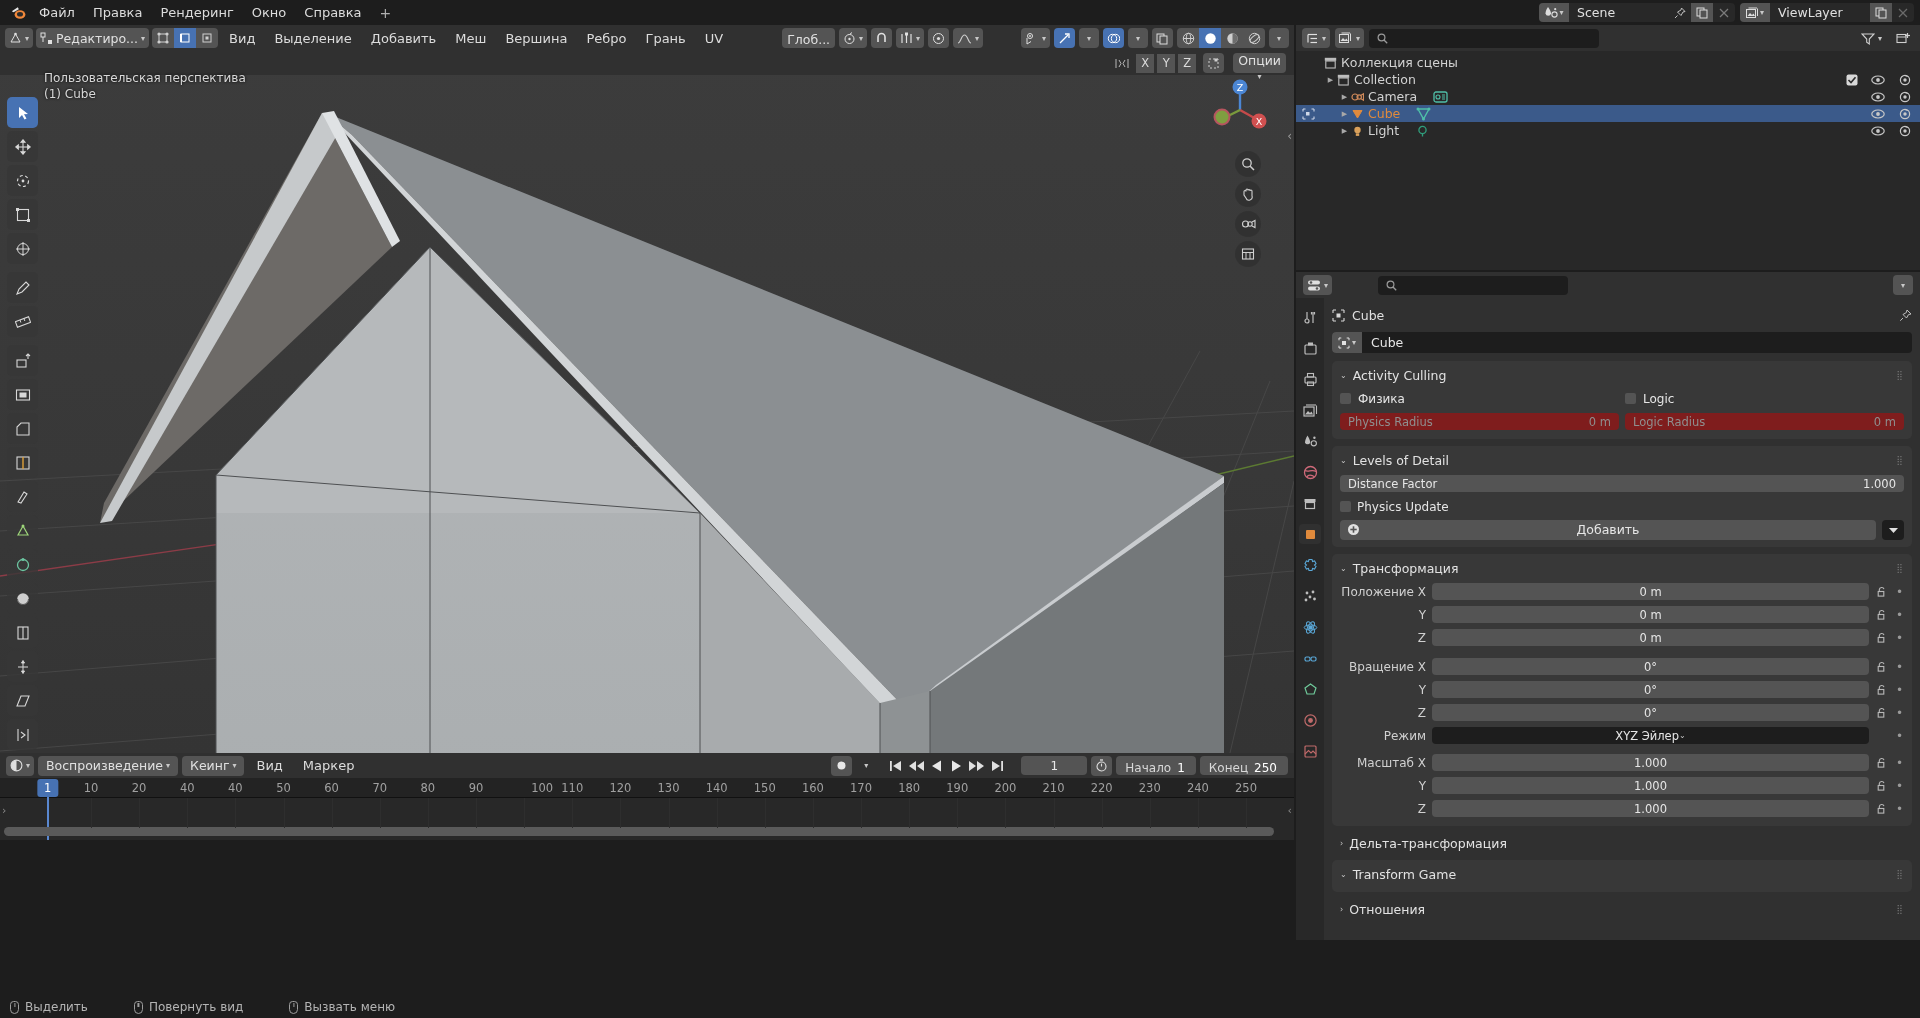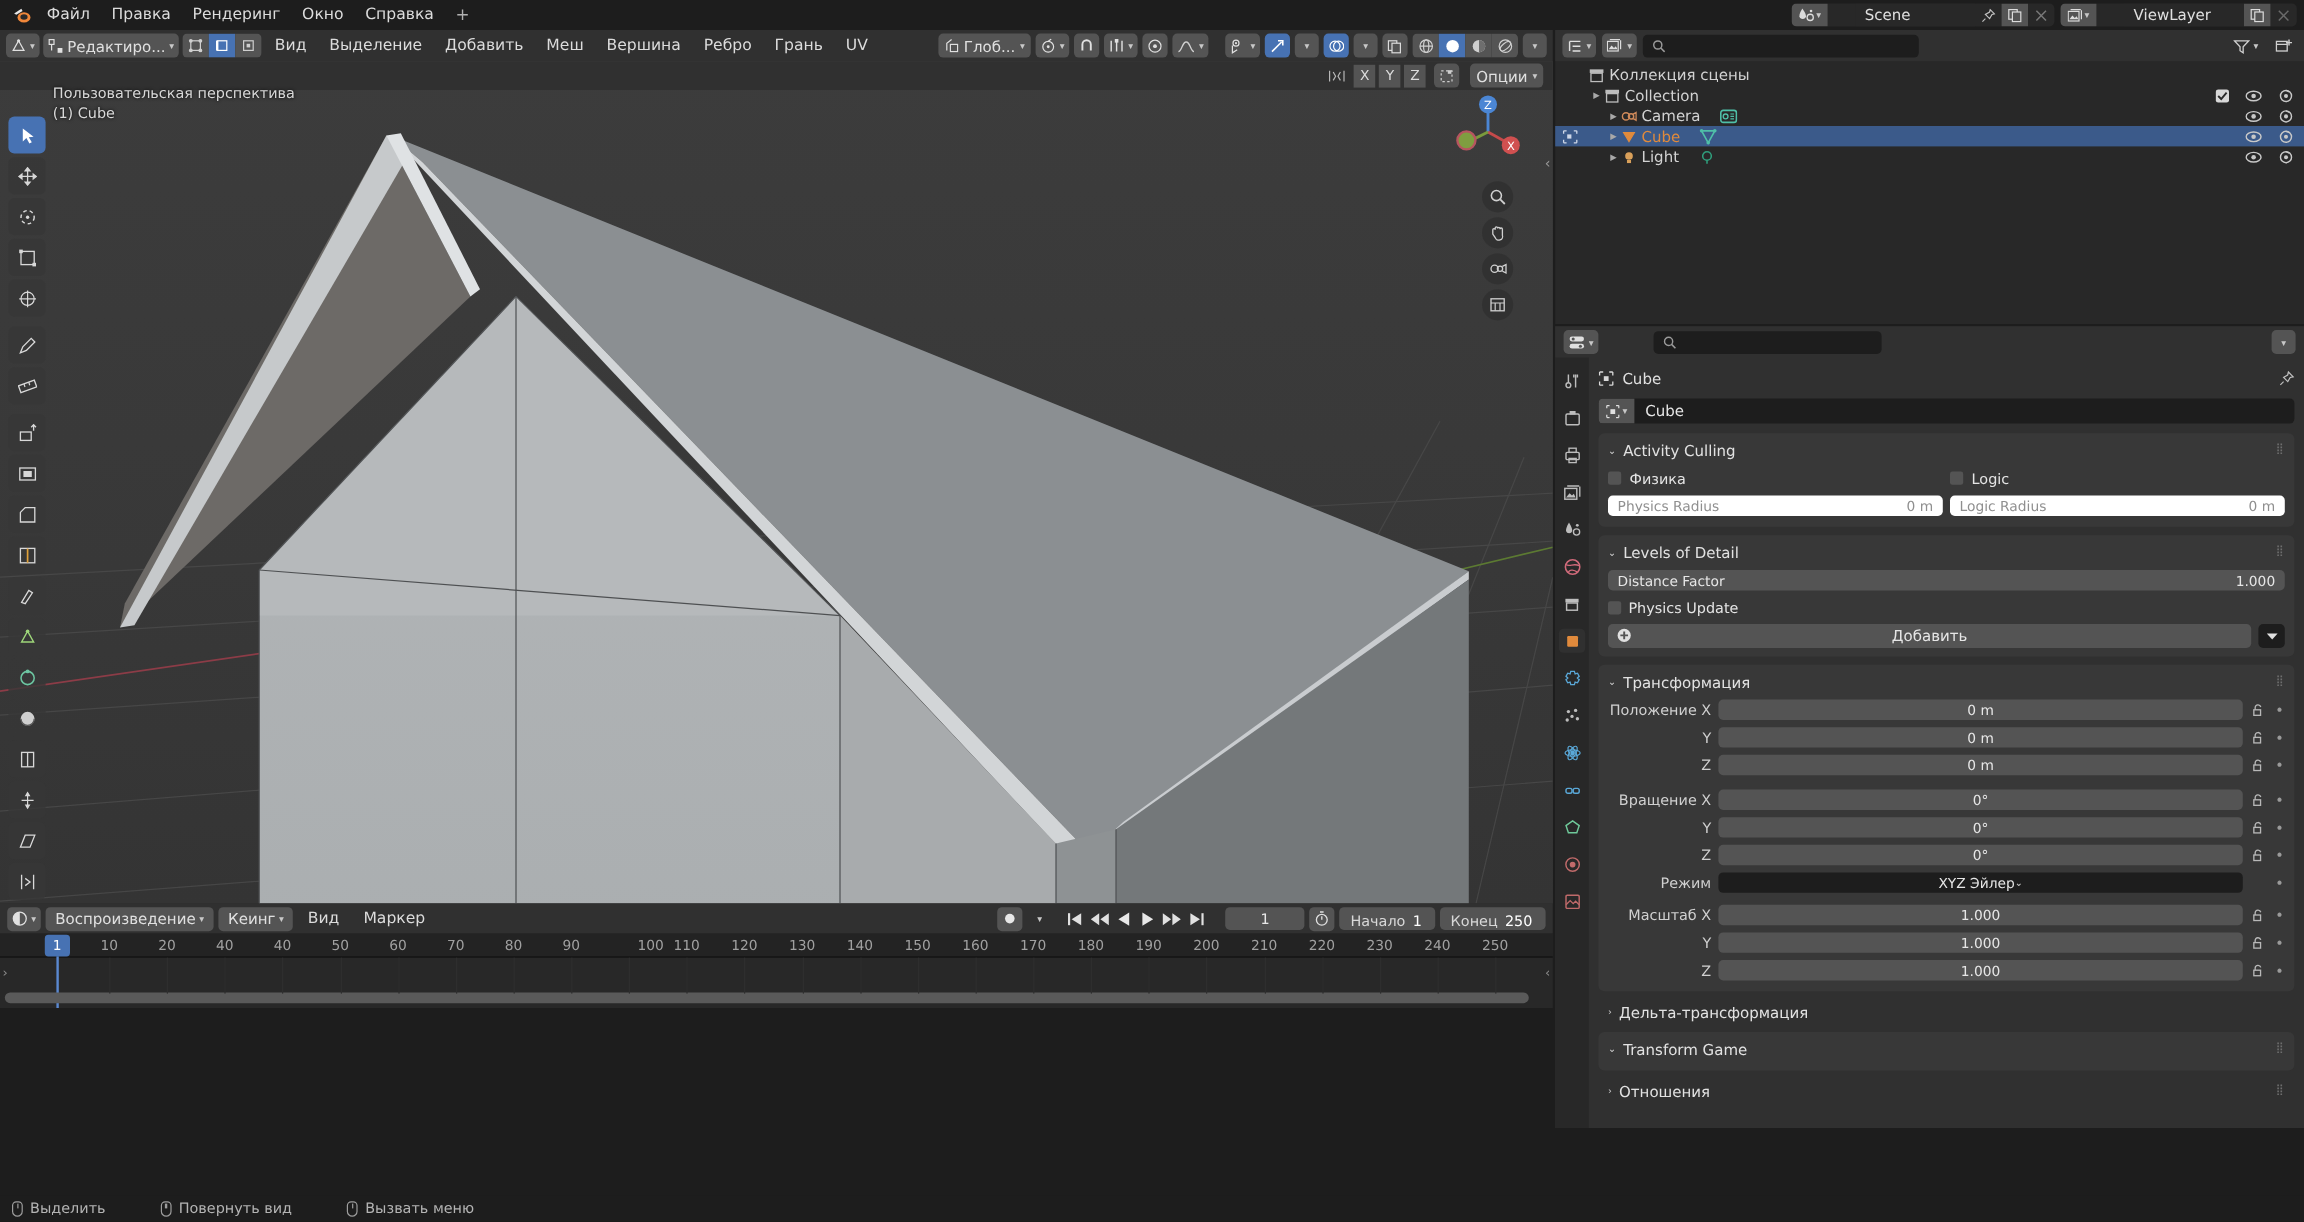--- a/index.html
+++ b/index.html
@@ -32,21 +32,21 @@
   .topbar-right { margin-left: auto; display: flex; align-items: center; gap: 5px; padding-right: 6px; }
   .id-block {
     display: flex; align-items: center; height: 19px; background: #282828; border-radius: 4px; overflow: hidden;
   }
   .id-icon {
     width: 30px; height: 19px; background: #545454; display: flex; align-items: center;
     justify-content: center; gap: 1px;
   }
   .id-name {
     background: #282828; padding: 0 10px 0 8px; height: 19px; line-height: 19px;
-    font-size: 12.5px; color: #e0e0e0; min-width: 100px; margin-left: 23px;
+    font-size: 12.5px; color: #e0e0e0; min-width: 100px;
   }
   .id-btn { width: 22px; height: 19px; display: flex; align-items: center; justify-content: center; background: #545454; }
   .id-btn.flat { background: transparent; }
   .chev { font-size: 8px; color: #c8c8c8; }
 
   
   .vp-header {
     position: absolute; left: 0; top: 25px; width: 1294px; height: 26px;
     background: #303030; display: flex; align-items: center; padding: 0 5px; gap: 3px;
   }
@@ -56,21 +56,21 @@
     font-size: 12.5px; color: #e0e0e0;
   }
   .hbtn.flat { background: transparent; }
   .hbtn.on { background: #4772b3; }
   .hmenu { padding: 1px 8px; font-size: 13px; color: #dcdcdc; border-radius: 3px; }
   .seg { display: flex; border-radius: 4px; overflow: hidden; }
   .seg > div { height: 20px; width: 22px; background: #545454; display: flex; align-items: center; justify-content: center; }
   .seg > div.on { background: #4772b3; }
   .combo {
     height: 20px; background: #545454; border-radius: 4px; display: flex; align-items: center;
-    padding: 0 5px; gap: 4px; font-size: 12.5px; color: #e0e0e0;
+    padding: 0 5px; gap: 4px; font-size: 12.5px; color: #e0e0e0; flex-direction: column;
   }
 
   
   .viewport { position: absolute; left: 0; top: 51px; width: 1294px; height: 702px; overflow: hidden; background: #393939; }
   .vp-sky { position: absolute; inset: 0; background: linear-gradient(180deg,#3c3c3c 0%,#383838 60%,#343434 100%); }
   .vp-overlay-text {
     position: absolute; left: 44px; top: 19px; font-size: 12px; color: #d8d8d8; line-height: 16px;
     text-shadow: 0 0 3px #000; pointer-events: none;
   }
   
@@ -163,21 +163,21 @@
   }
   .panel-head { display: flex; align-items: center; height: 20px; font-size: 12.5px; color: #e2e2e2; gap: 6px; }
   .panel-head .grip { margin-left: auto; color: #6e6e6e; font-size: 9px; letter-spacing: 1px; }
   .panel.closed { padding-bottom: 4px; background: transparent; }
   .row { display: flex; align-items: center; height: 19px; margin-top: 4px; gap: 6px; }
   .cb { width: 11px; height: 11px; background: #545454; border-radius: 2px; flex: none; }
   .fld {
     height: 17px; background: #545454; border-radius: 4px; display: flex; align-items: center;
     justify-content: space-between; padding: 0 8px; font-size: 11.5px; color: #e6e6e6; flex: 1;
   }
-  .fld.dim { background: #ffffff; color: #8f8f8f; }
+  .fld.dim { background: #7f1d1d; color: #8f8f8f; }
   .fld.center { justify-content: center; }
   .fld.dark { background: #1d1d1d; }
   .lbl-right { width: 86px; text-align: right; font-size: 12px; color: #d0d0d0; flex: none; }
   .lock { width: 14px; flex: none; display: flex; align-items: center; justify-content: center; }
   .dot { width: 9px; flex: none; text-align: center; color: #9a9a9a; font-size: 12px; }
   .addbtn {
     height: 20px; background: #545454; border-radius: 4px; display: flex; align-items: center;
     justify-content: center; font-size: 12.5px; color: #e6e6e6; flex: 1; position: relative;
   }
   .addbtn .plusic { position: absolute; left: 7px; }

